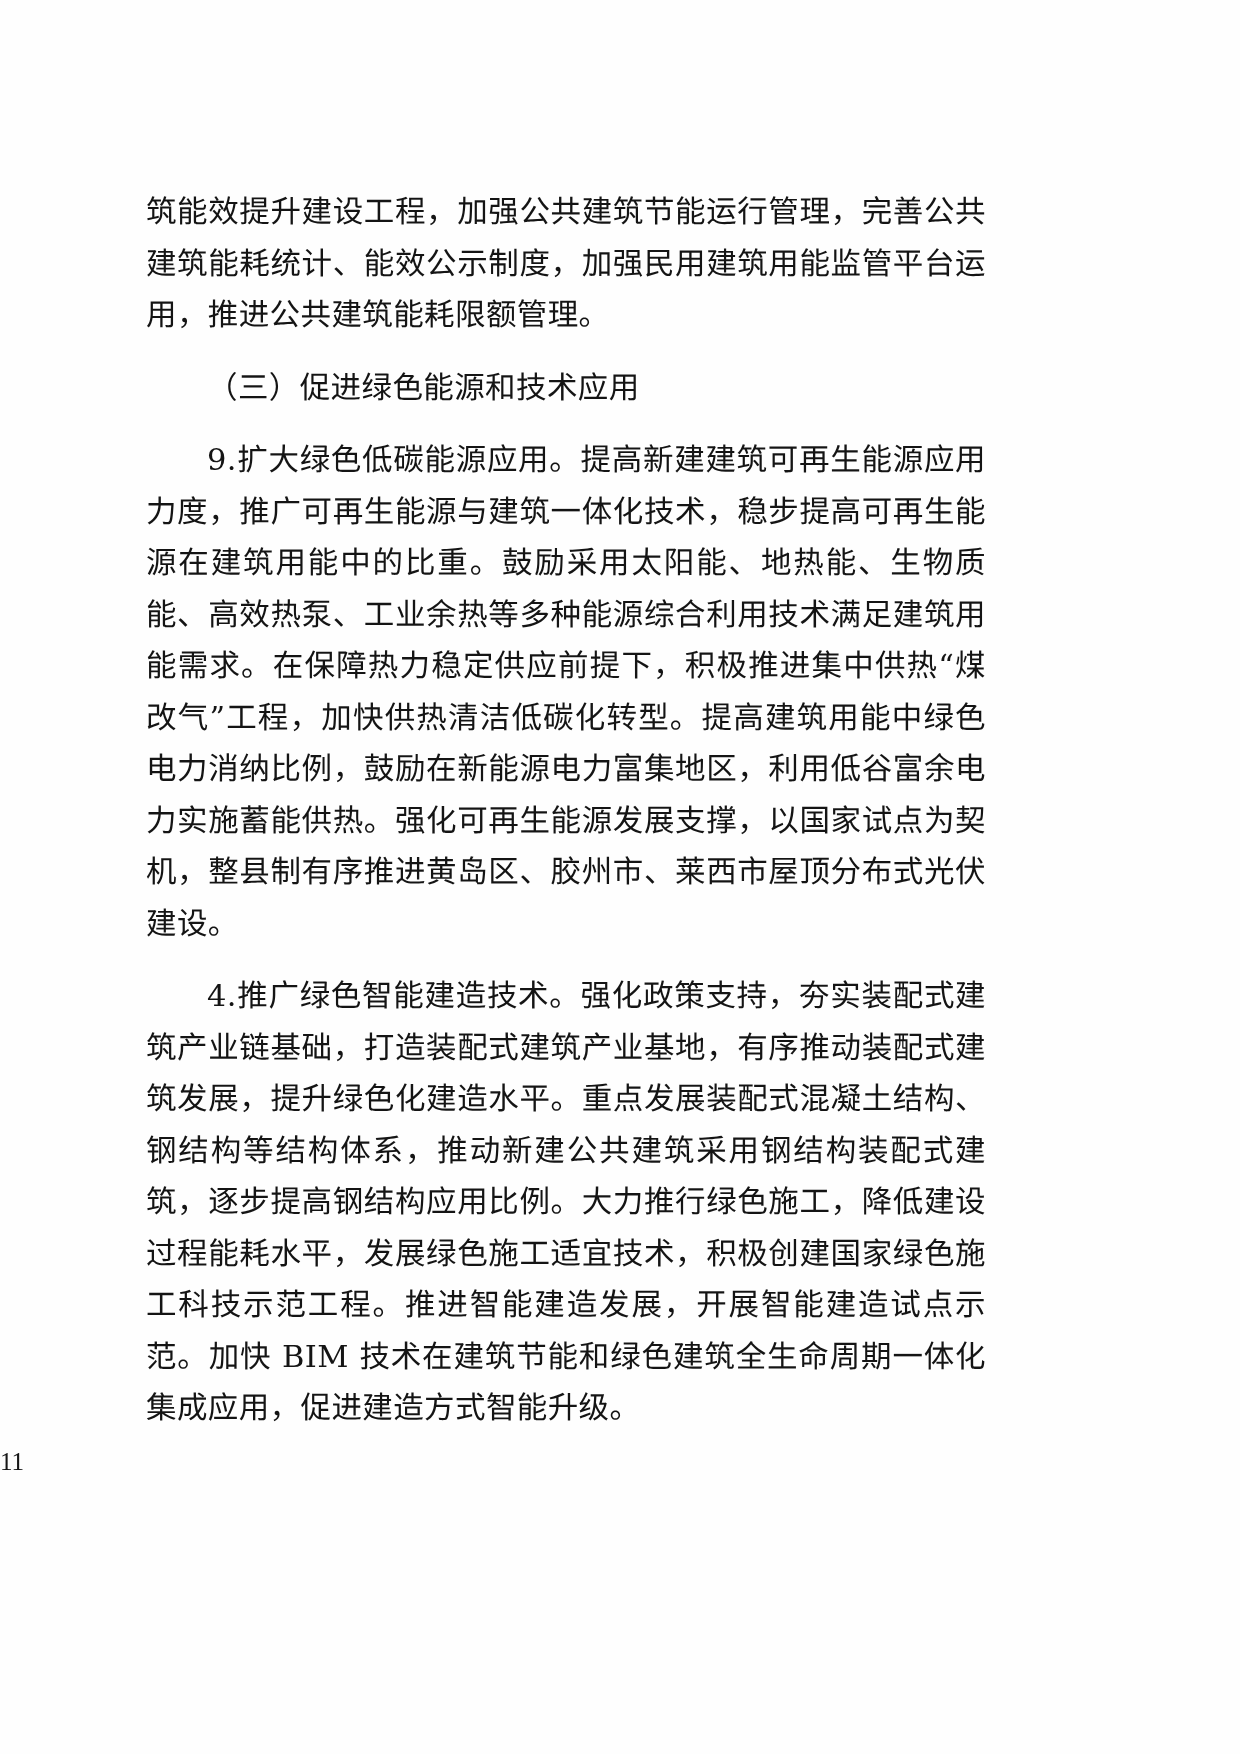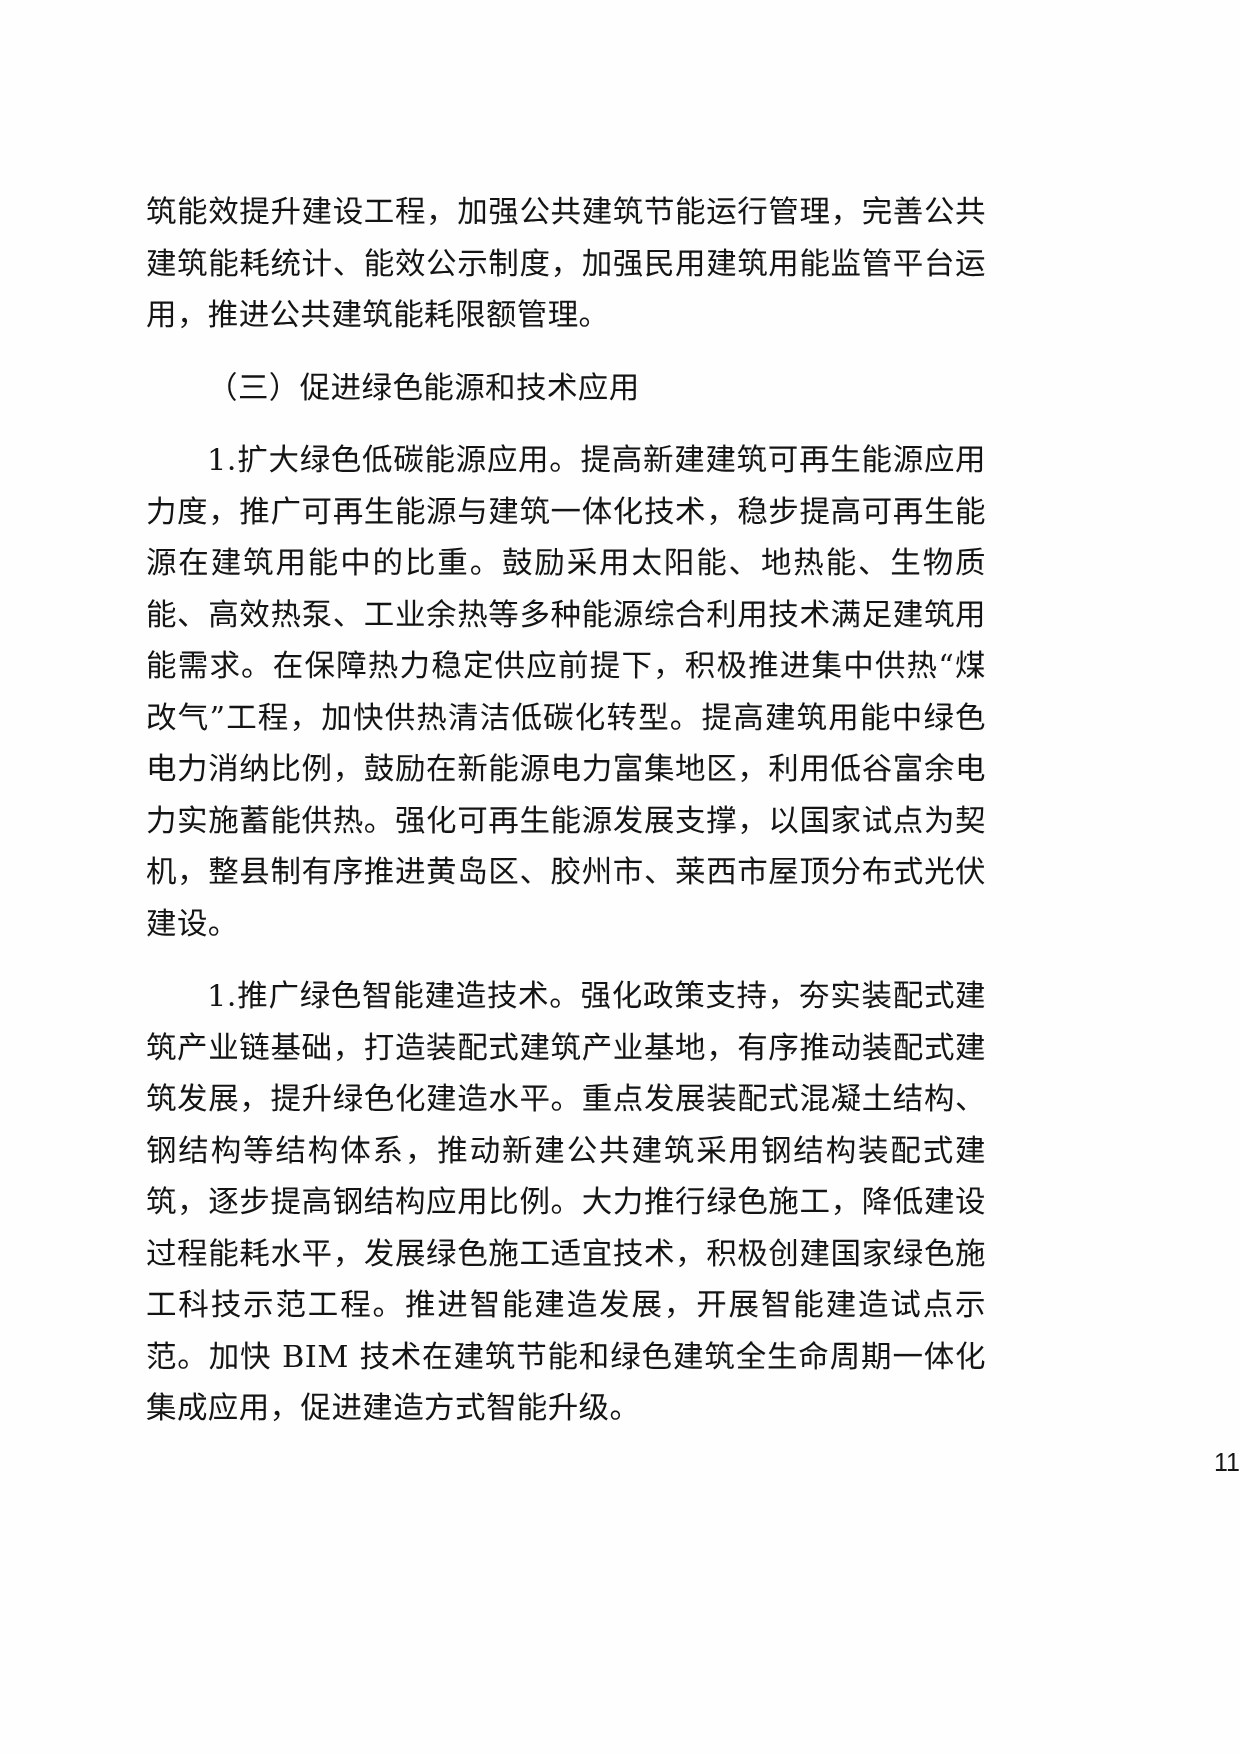--- a/index.html
+++ b/index.html
@@ -47,30 +47,30 @@
     text-indent: 61px;
   }
   .para.gap-top {
     margin-top: 21px;
   }
   .page-number {
     position: absolute;
     left: 0;
     width: 1240px;
     top: 1448px;
-    text-align: right;
+    text-align: left;
     font-size: 25px;
-    font-family: Liberation Sans, sans-serif;
+    font-family: Liberation Serif, serif;
     color: #161616;
   }
 </style>
 </head>
 <body>
 
 <div class="page">
   <div class="content">
     <p class="para">筑能效提升建设工程，加强公共建筑节能运行管理，完善公共建筑能耗统计、能效公示制度，加强民用建筑用能监管平台运用，推进公共建筑能耗限额管理。</p>
     <p class="para indent gap-top">（三）促进绿色能源和技术应用</p>
-    <p class="para indent gap-top">1.扩大绿色低碳能源应用。提高新建建筑可再生能源应用力度，推广可再生能源与建筑一体化技术，稳步提高可再生能源在建筑用能中的比重。鼓励采用太阳能、地热能、生物质能、高效热泵、工业余热等多种能源综合利用技术满足建筑用能需求。在保障热力稳定供应前提下，积极推进集中供热“煤改气”工程，加快供热清洁低碳化转型。提高建筑用能中绿色电力消纳比例，鼓励在新能源电力富集地区，利用低谷富余电力实施蓄能供热。强化可再生能源发展支撑，以国家试点为契机，整县制有序推进黄岛区、胶州市、莱西市屋顶分布式光伏建设。</p>
-    <p class="para indent gap-top">1.推广绿色智能建造技术。强化政策支持，夯实装配式建筑产业链基础，打造装配式建筑产业基地，有序推动装配式建筑发展，提升绿色化建造水平。重点发展装配式混凝土结构、钢结构等结构体系，推动新建公共建筑采用钢结构装配式建筑，逐步提高钢结构应用比例。大力推行绿色施工，降低建设过程能耗水平，发展绿色施工适宜技术，积极创建国家绿色施工科技示范工程。推进智能建造发展，开展智能建造试点示范。加快 BIM 技术在建筑节能和绿色建筑全生命周期一体化集成应用，促进建造方式智能升级。</p>
+    <p class="para indent gap-top">9.扩大绿色低碳能源应用。提高新建建筑可再生能源应用力度，推广可再生能源与建筑一体化技术，稳步提高可再生能源在建筑用能中的比重。鼓励采用太阳能、地热能、生物质能、高效热泵、工业余热等多种能源综合利用技术满足建筑用能需求。在保障热力稳定供应前提下，积极推进集中供热“煤改气”工程，加快供热清洁低碳化转型。提高建筑用能中绿色电力消纳比例，鼓励在新能源电力富集地区，利用低谷富余电力实施蓄能供热。强化可再生能源发展支撑，以国家试点为契机，整县制有序推进黄岛区、胶州市、莱西市屋顶分布式光伏建设。</p>
+    <p class="para indent gap-top">4.推广绿色智能建造技术。强化政策支持，夯实装配式建筑产业链基础，打造装配式建筑产业基地，有序推动装配式建筑发展，提升绿色化建造水平。重点发展装配式混凝土结构、钢结构等结构体系，推动新建公共建筑采用钢结构装配式建筑，逐步提高钢结构应用比例。大力推行绿色施工，降低建设过程能耗水平，发展绿色施工适宜技术，积极创建国家绿色施工科技示范工程。推进智能建造发展，开展智能建造试点示范。加快 BIM 技术在建筑节能和绿色建筑全生命周期一体化集成应用，促进建造方式智能升级。</p>
   </div>
   <div class="page-number">11</div>
 </div>
 
 </body></html>

